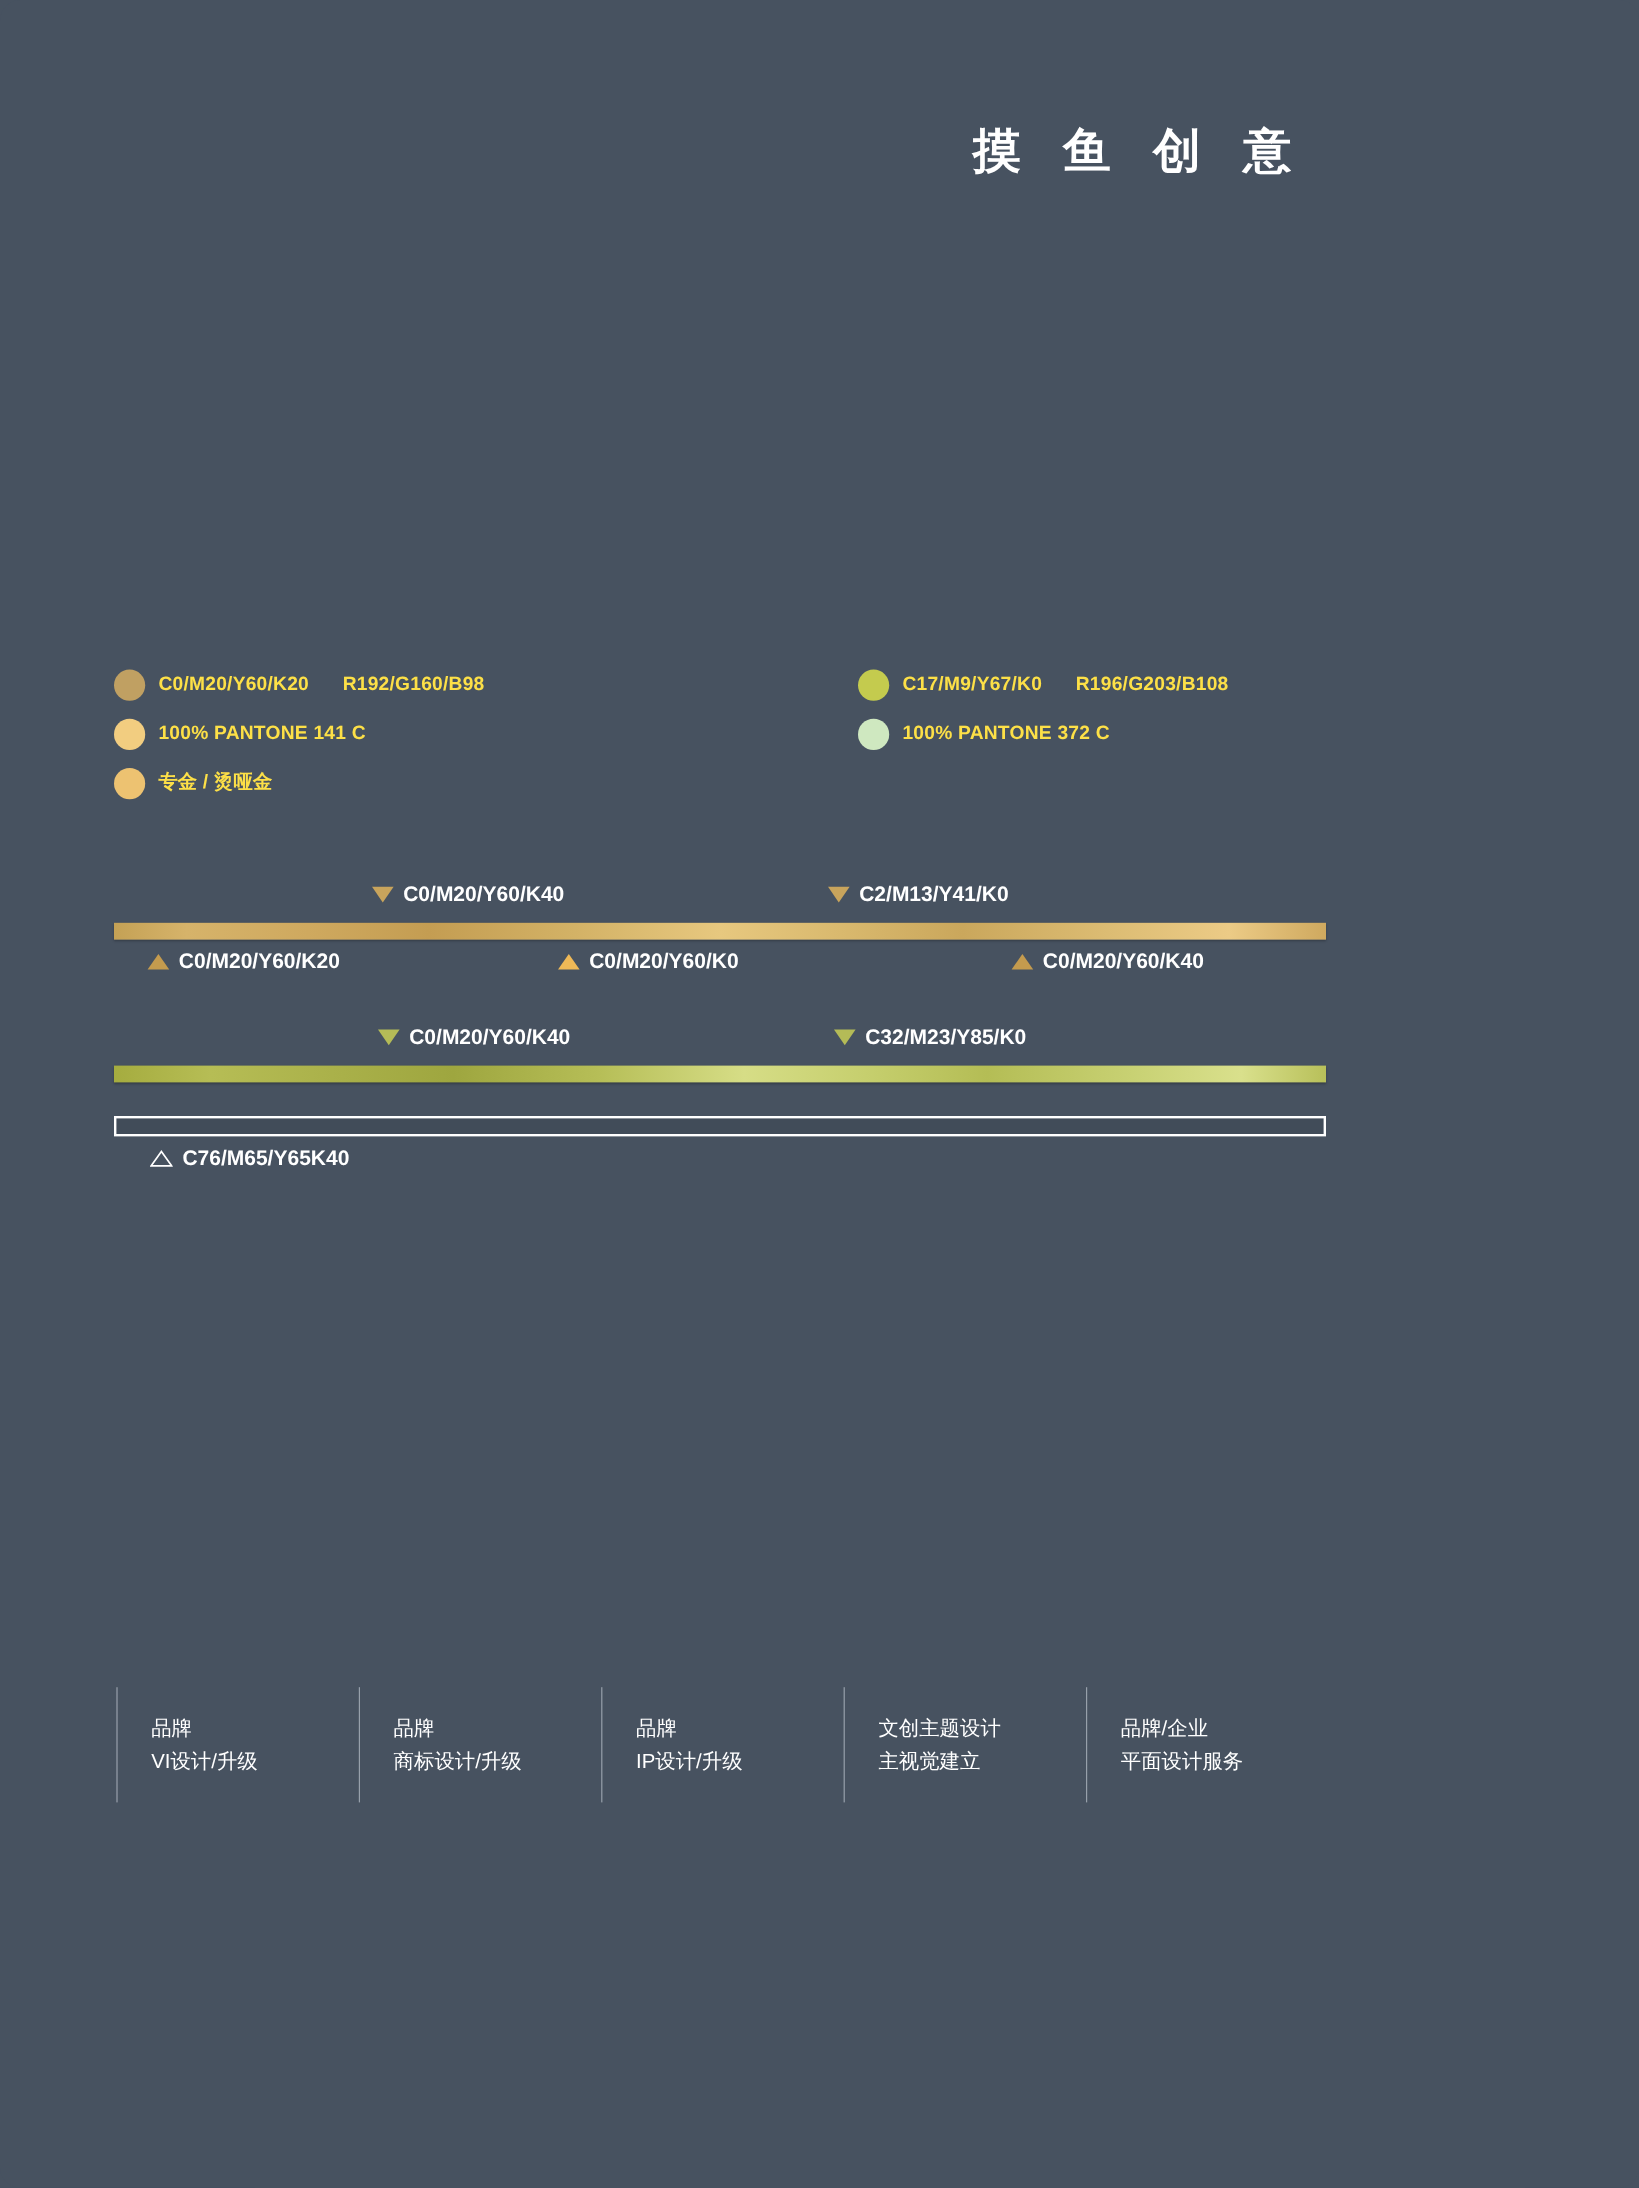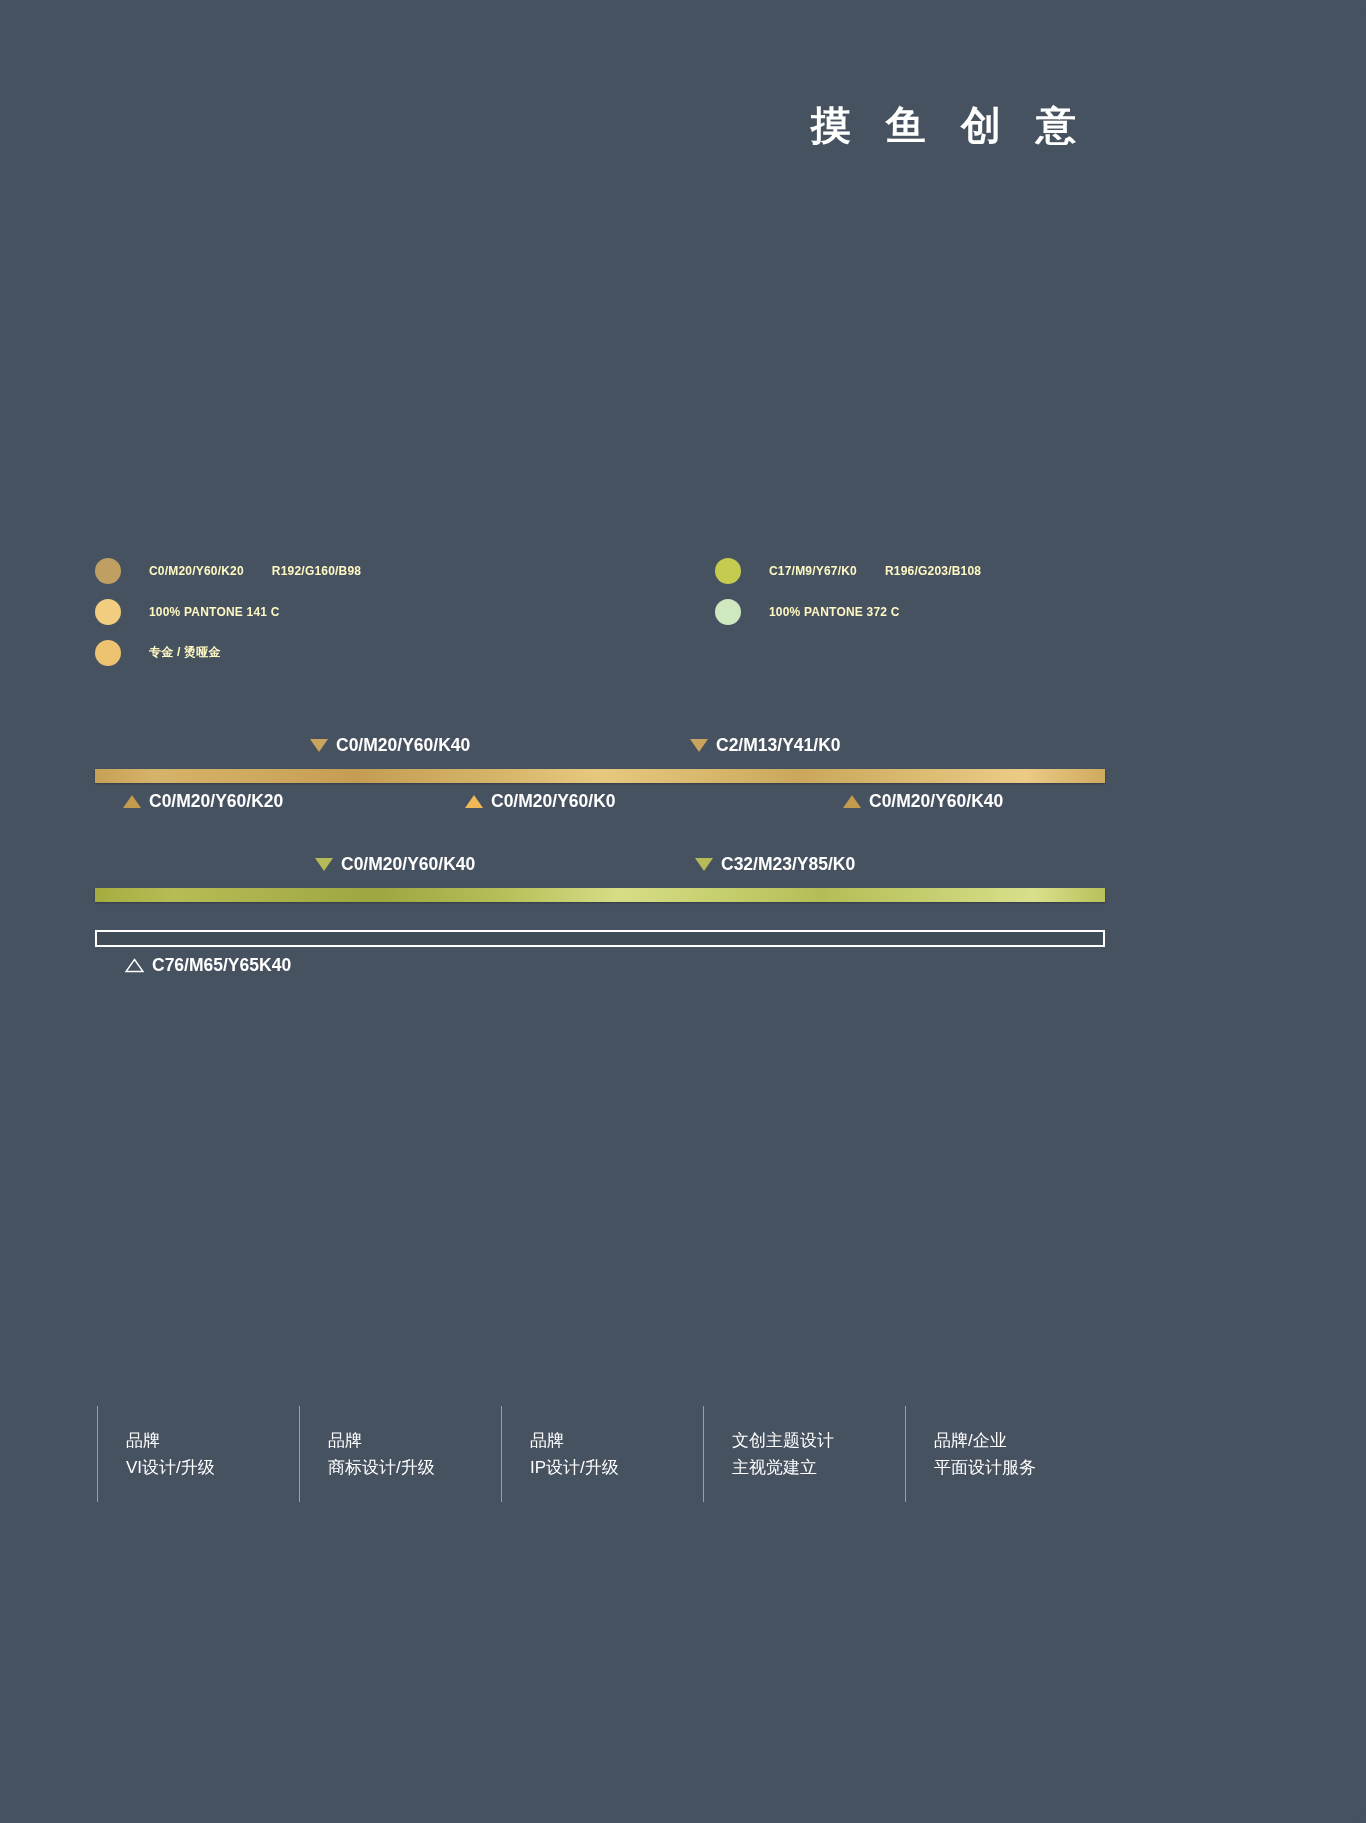--- a/index.html
+++ b/index.html
@@ -19,21 +19,21 @@
   }
 
   
   .swatches { position:absolute; left:95px; top:550px; width:1020px; }
   .swatch-cols { display:flex; }
   .swatch-col { width:620px; }
   .swatch-col.right { width:400px; }
   .swatch-row { display:flex; align-items:center; height:41px; }
   .dot { width:26px; height:26px; border-radius:50%; flex:0 0 auto; }
   .swatch-text {
-    margin-left:28px; color:#fef9c3; font-size:12px; font-weight:700;
+    margin-left:11px; color:#fde047; font-size:16px; font-weight:700;
     white-space:nowrap; letter-spacing:0.2px;
   }
   .swatch-text .rgb { margin-left:28px; }
 
   
   .bars { position:absolute; left:95px; top:728px; width:1010px; }
   .bar-group { position:relative; }
 
   .marker-row { position:relative; height:28px; }
   .marker {

